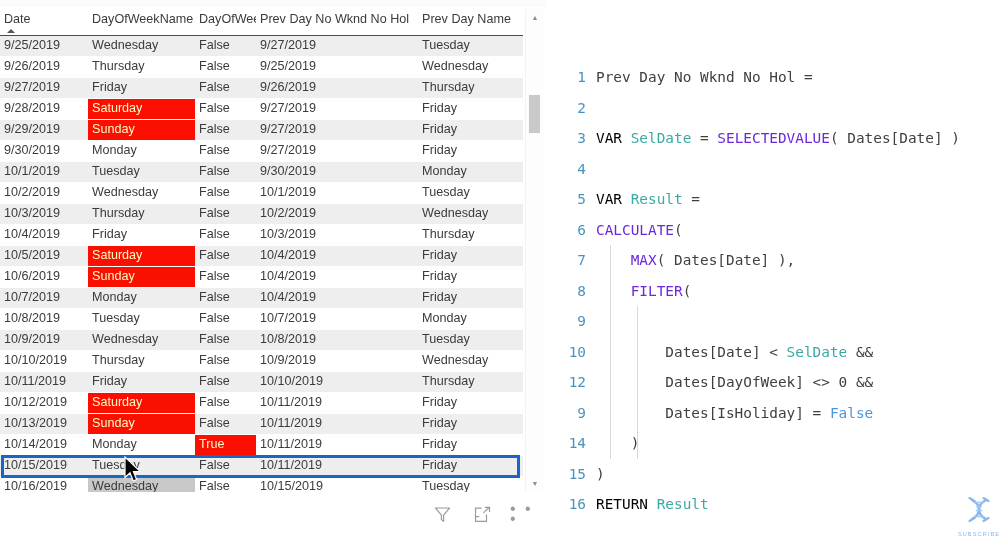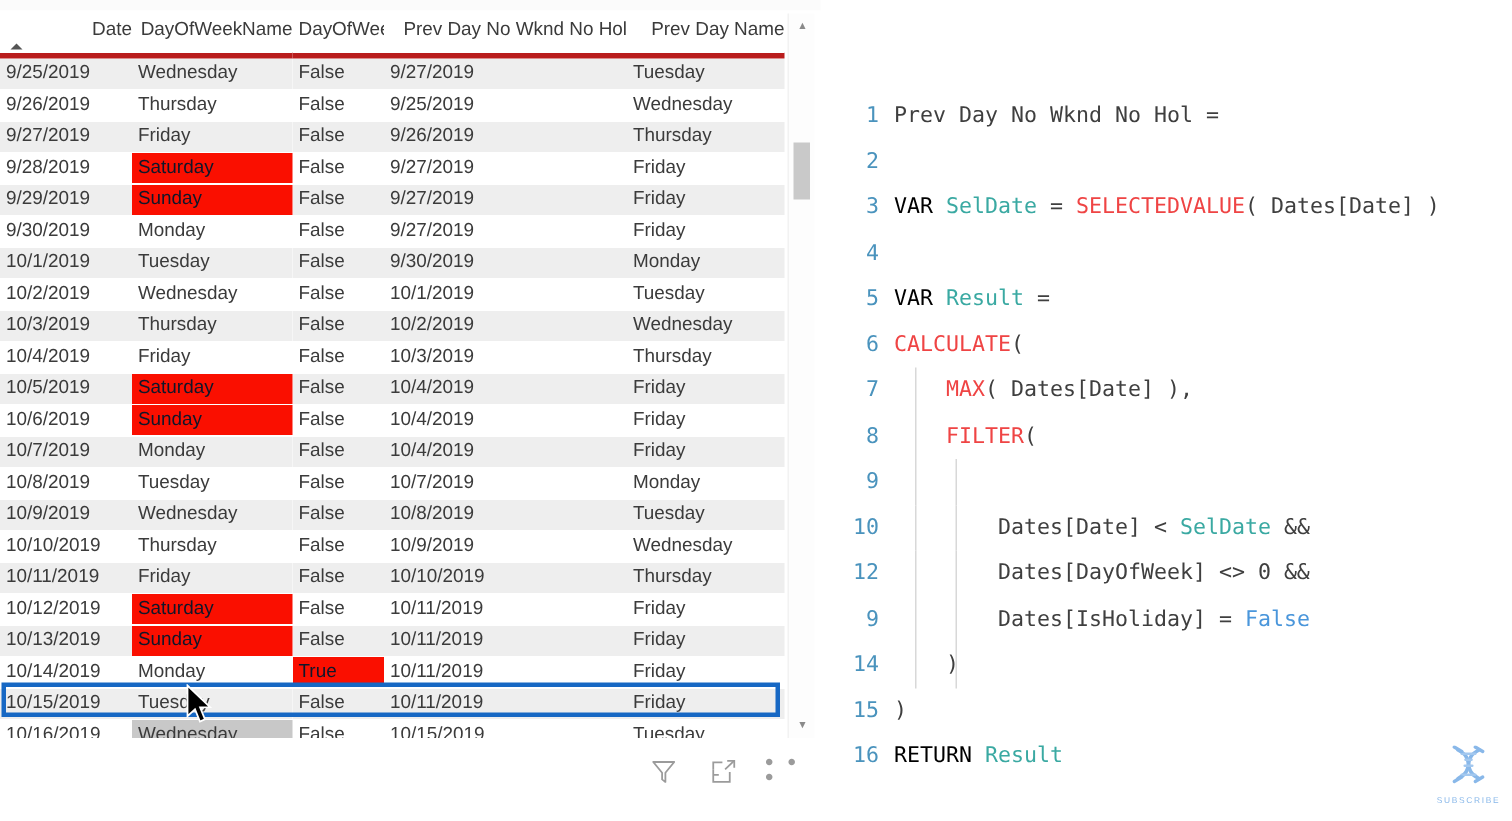--- a/index.html
+++ b/index.html
@@ -50,27 +50,27 @@
   table.grid col.c-date        { width: 88px; }
   table.grid col.c-dow         { width: 107px; }
   table.grid col.c-hol         { width: 61px; }
   table.grid col.c-prevdate    { width: 162px; }
   table.grid col.c-prevname    { width: 105px; }
 
   thead th {
     font-weight: normal;
     font-size: 12.6px;
     color: #3b3b3b;
-    text-align: right;
+    text-align: left;
     padding: 5px 0 9px 4px;
     vertical-align: top;
     background: #ffffff;
     position: relative;
     white-space: nowrap;
-    border-bottom: 4px solid #b91c1c;
+    border-bottom: 1px solid #b91c1c;
   }
 
   th .sort-asc {
     position: absolute;
     left: 7px;
     top: 22px;
     width: 0; height: 0;
     border-left: 4px solid transparent;
     border-right: 4px solid transparent;
     border-bottom: 4px solid #555;
@@ -86,21 +86,21 @@
     border-top: 1px solid transparent;
     border-bottom: 1px solid transparent;
   }
 
   tbody tr.odd  td { background: #eeeeee; }
   tbody tr.even td { background: #ffffff; }
 
   
   td.flag-red {
     background: #fa0f00 !important;
-    color: #0f172a;
+    color: #fef9c3;
   }
 
   
   td.hover-cell { background: #c8c8c8 !important; }
 
   
   #selected-row-outline {
     position: absolute;
     left: 1px;
     top: 0;
@@ -199,21 +199,21 @@
     text-align: right;
     color: #4a93bd;
     flex: 0 0 36px;
     padding-right: 10px;
     font-size: 14.4px;
   }
   .code-text { color: #3f3f3f; }
 
   .kw   { color: #000000; }   
   .var  { color: #3aa9a2; margin-top: 16px; }   
-  .fn   { color: #ef4444; }   
+  .fn   { color: #6d28d9; }   
   .bool { color: #4a96db; }   
 
   
   .guide1, .guide2 {
     position: absolute;
     width: 1px;
     background: #d8d8d8;
     top: 0; height: 30.5px;
   }
   .guide1 { left: 50px; }

